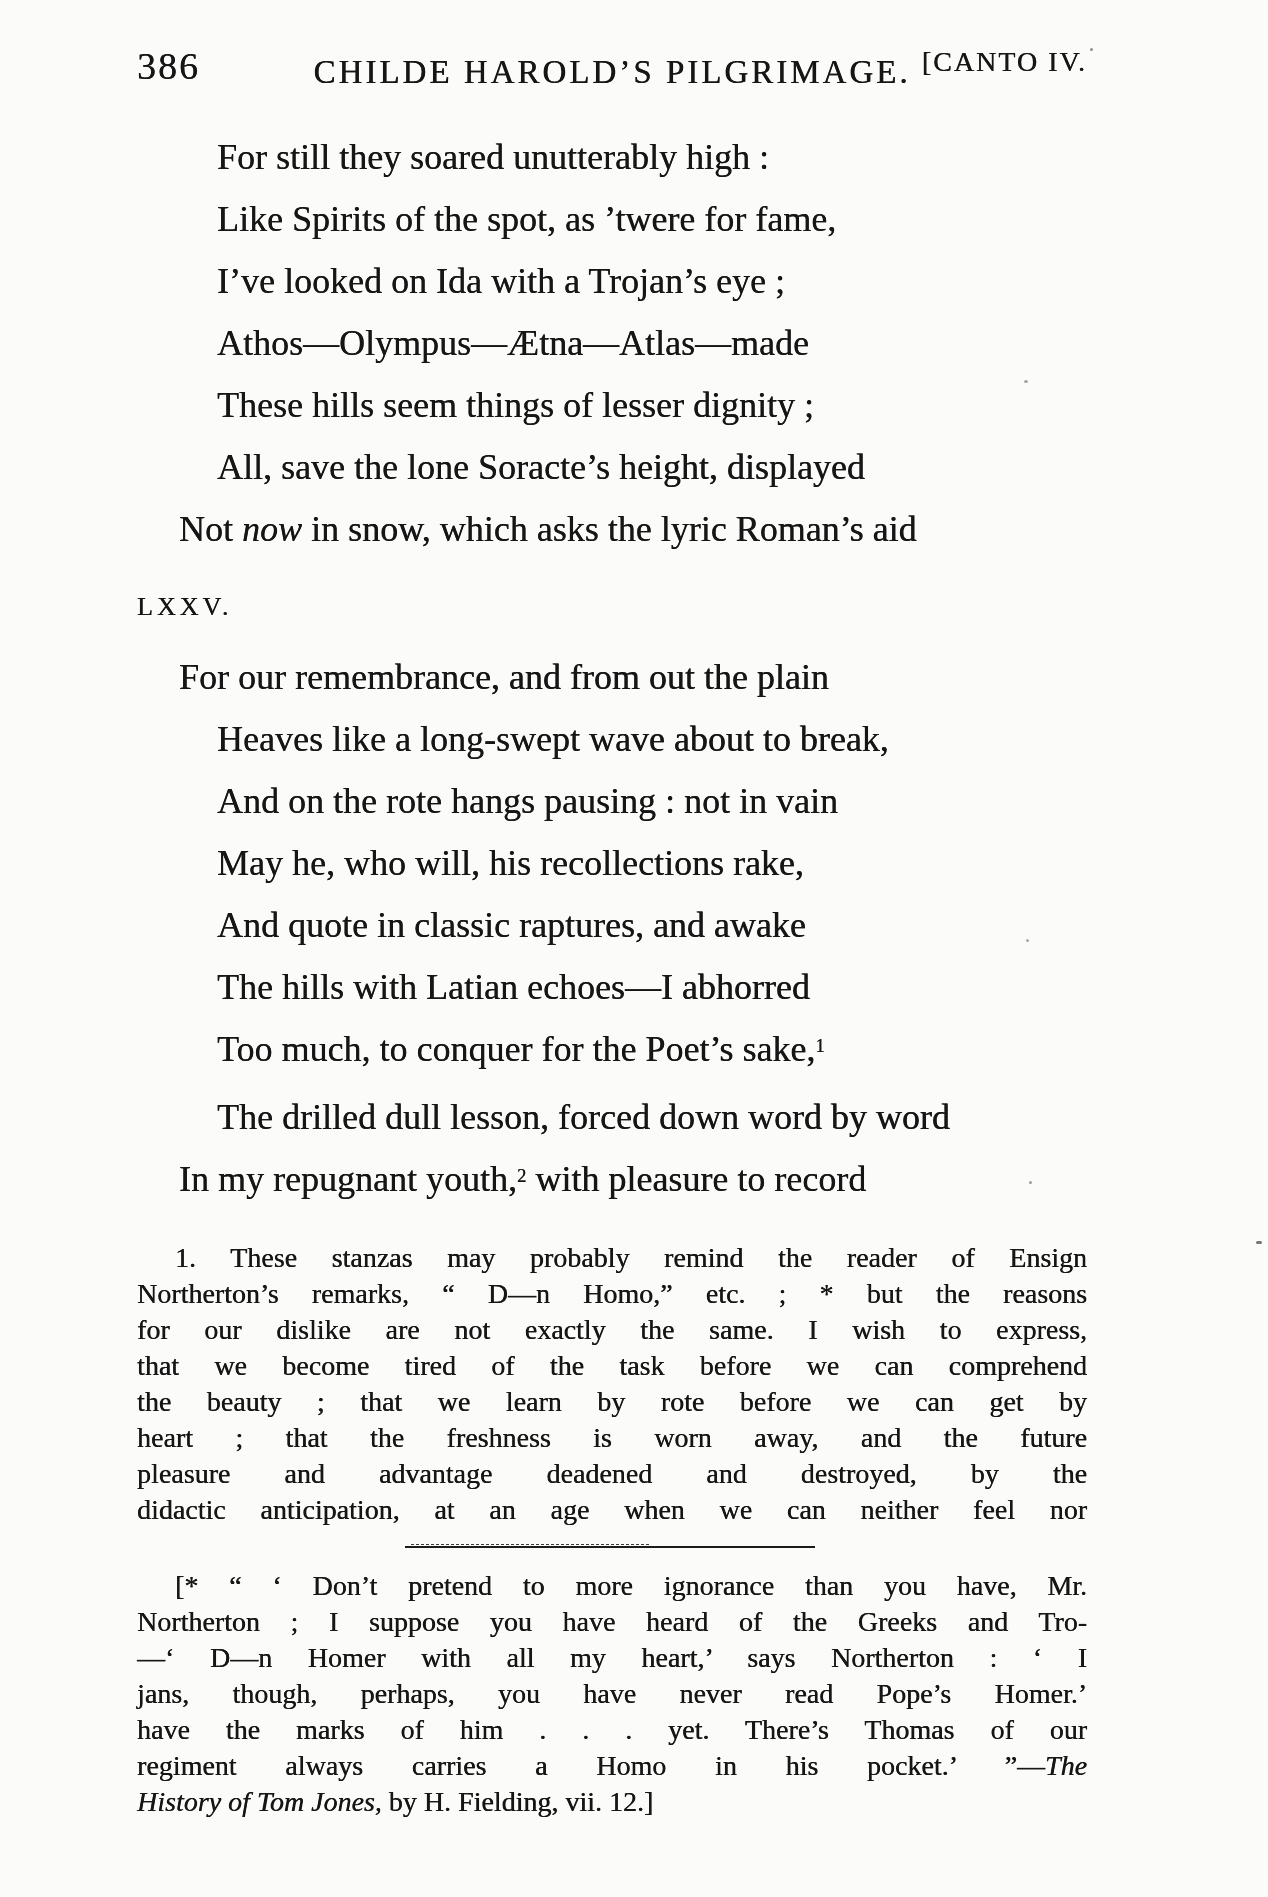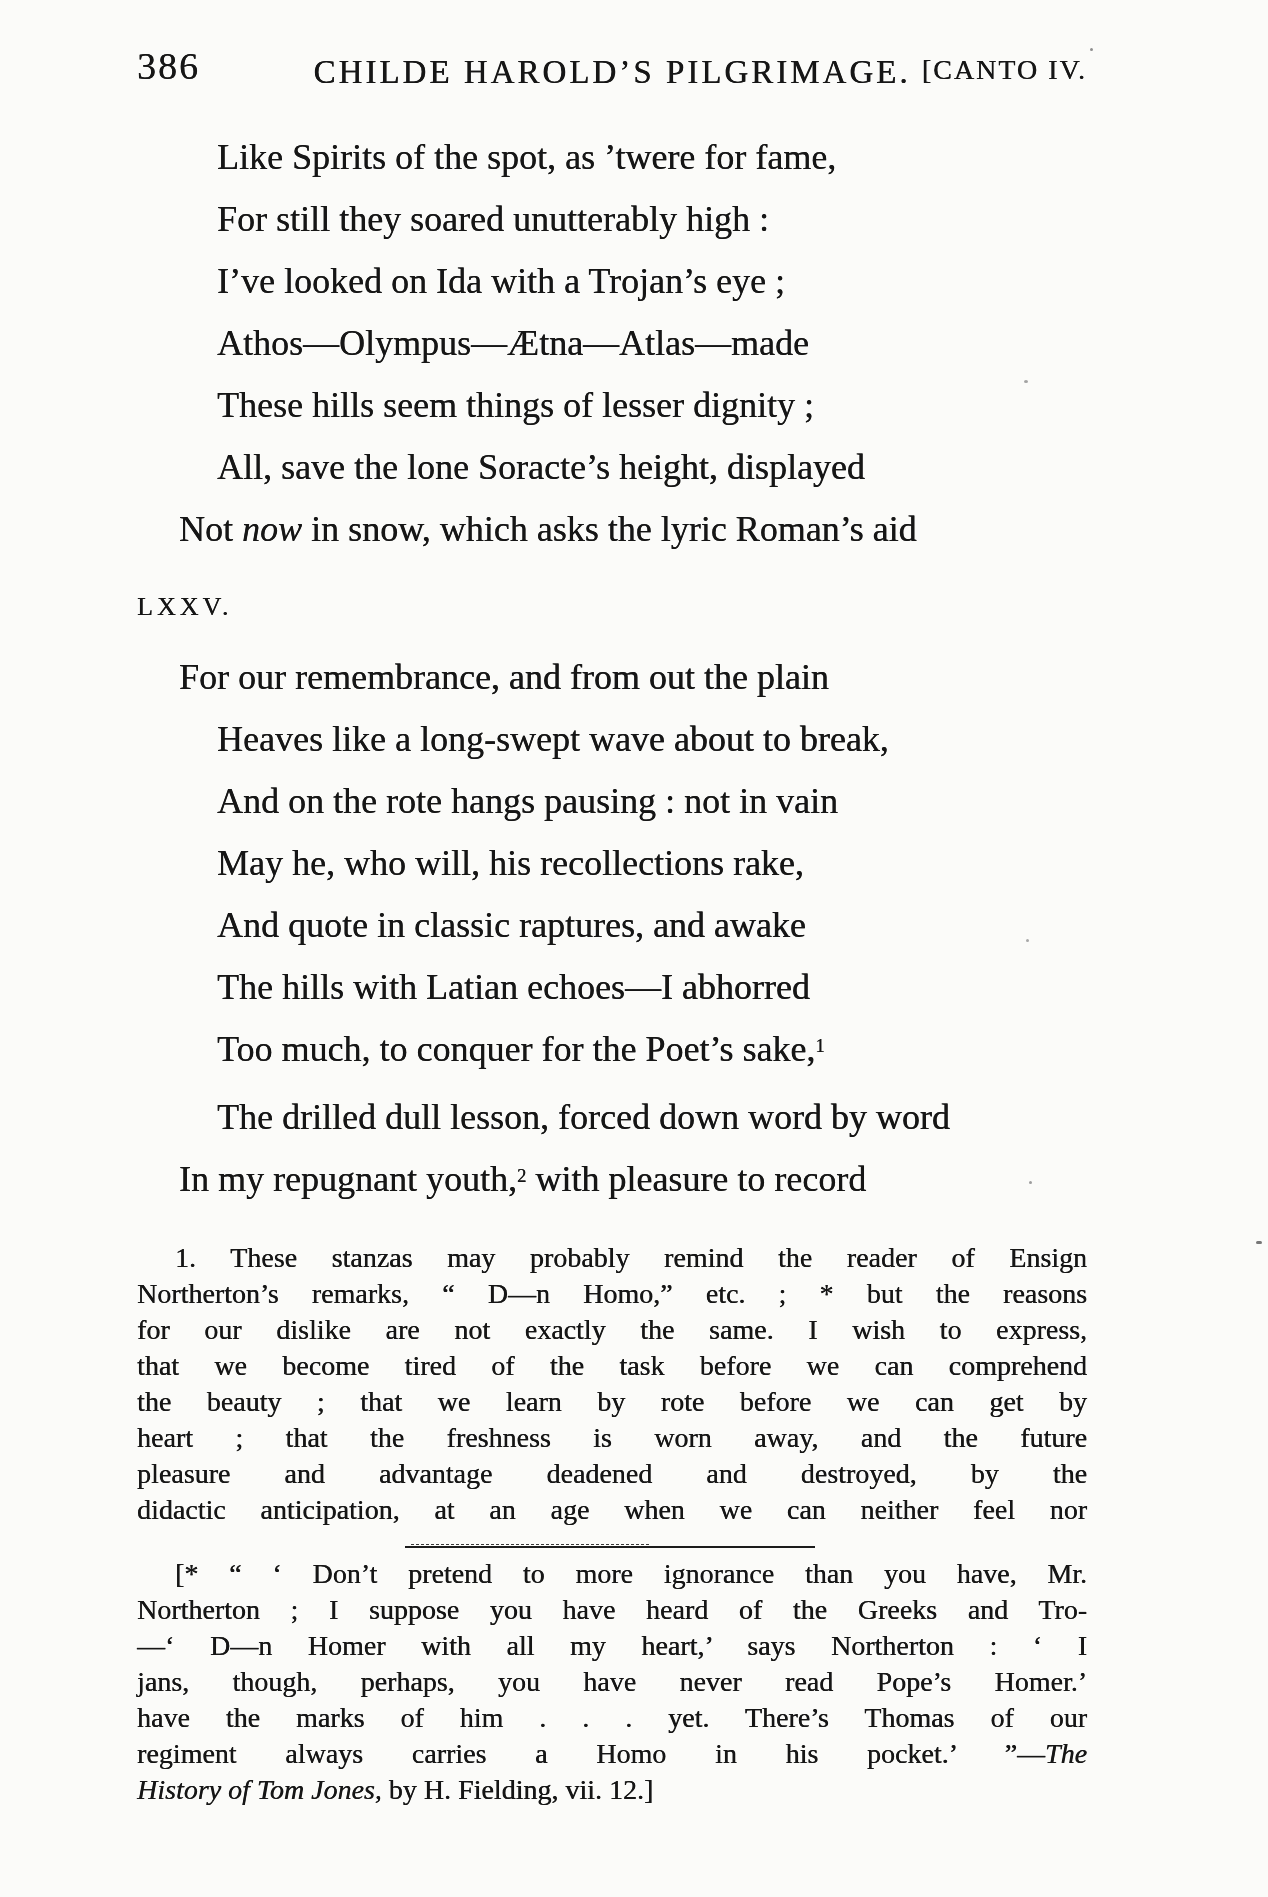--- a/index.html
+++ b/index.html
@@ -27,21 +27,21 @@
   .page-num {
     position: absolute; left: 0; top: 2px;
     font-size: 38px; letter-spacing: 2px;
   }
   .running-title {
     position: absolute; left: 0; right: 0; top: 12px;
     text-align: center;
     font-size: 33px; letter-spacing: 3px;
   }
   .canto {
-    position: absolute; right: 0; top: 12px;
+    position: absolute; right: 0; top: 4px;
     font-size: 28px; letter-spacing: 2px;
   }
 
   
   .poem { font-size: 36px; line-height: 62px; width: 950px; }
   .stanza-fragment { margin-top: 26px; }
   .poem-line { padding-left: 42px; white-space: nowrap; }
   .poem-line.indent { padding-left: 80px; }
 
   .stanza-heading {
@@ -76,21 +76,21 @@
     height: 4px;
   }
   .fn-rule::after {
     content: ""; position: absolute; left: 0; right: 0; top: 2px;
     border-top: 2px solid #1b1b1b;
   }
   .fn-rule::before {
     content: ""; position: absolute; left: 6px; width: 58%; top: 0;
     border-top: 1.5px dashed #3a3a3a;
   }
-  .subfootnote { margin-top: 8px; }
+  .subfootnote { margin-top: 20px; }
 
   
   .speck {
     position: absolute;
     background: #8f8f8f;
     border-radius: 50%;
   }
   .speck.s1 { left: 1090px; top: 48px;   width: 3px; height: 3px; }
   .speck.s2 { left: 1024px; top: 380px;  width: 4px; height: 3px; background:#a3a3a3; }
   .speck.s3 { left: 1026px; top: 939px;  width: 3px; height: 3px; background:#a8a8a8; }
@@ -108,22 +108,22 @@
   <span class="speck s4"></span>
   <span class="speck s5"></span>
 
   <header class="running-head">
     <span class="page-num">386</span>
     <span class="running-title">CHILDE HAROLD’S PILGRIMAGE.</span>
     <span class="canto">[CANTO IV.</span>
   </header>
 
   <section class="poem stanza-fragment content-w">
+      <div class="poem-line indent"><span>For still they soared unutterably high :</span></div>
       <div class="poem-line indent"><span>Like Spirits of the spot, as ’twere for fame,</span></div>
-      <div class="poem-line indent"><span>For still they soared unutterably high :</span></div>
       <div class="poem-line indent"><span>I’ve looked on Ida with a Trojan’s eye ;</span></div>
       <div class="poem-line indent"><span>Athos—Olympus—Ætna—Atlas—made</span></div>
       <div class="poem-line indent"><span>These hills seem things of lesser dignity ;</span></div>
       <div class="poem-line indent"><span>All, save the lone Soracte’s height, displayed</span></div>
       <div class="poem-line"><span>Not </span><i>now</i><span> in snow, which asks the lyric Roman’s aid</span></div>
     </section>
 
   <h2 class="stanza-heading">LXXV.</h2>
 
   <section class="poem stanza-lxxv content-w">

